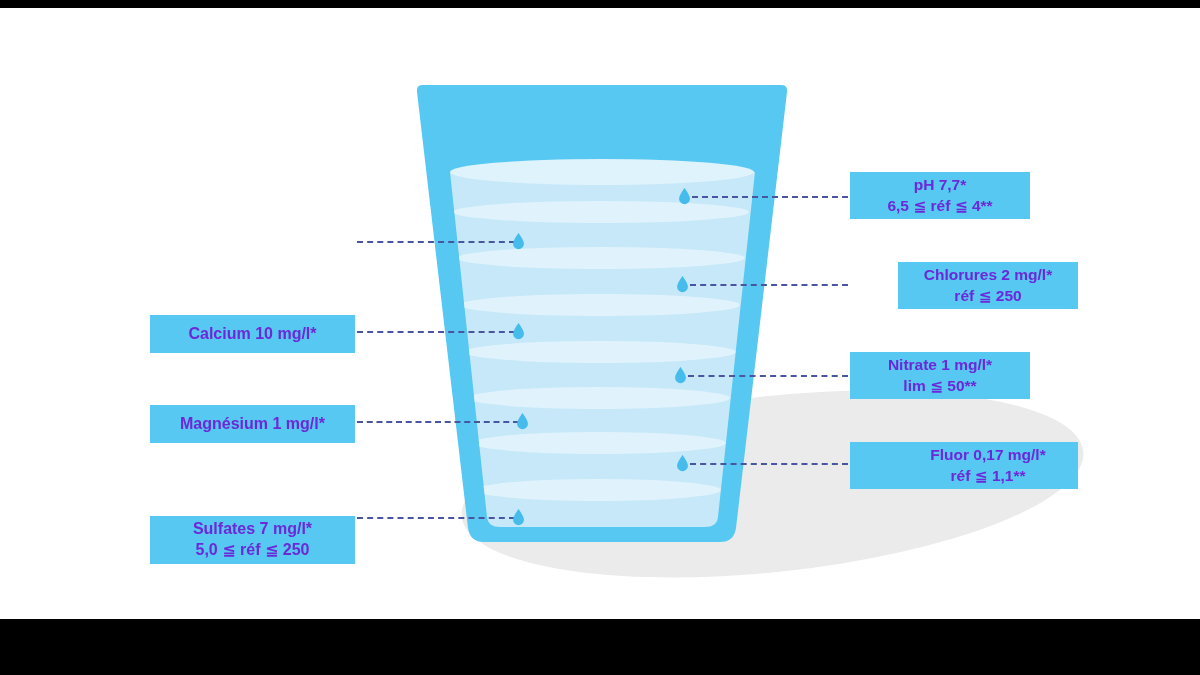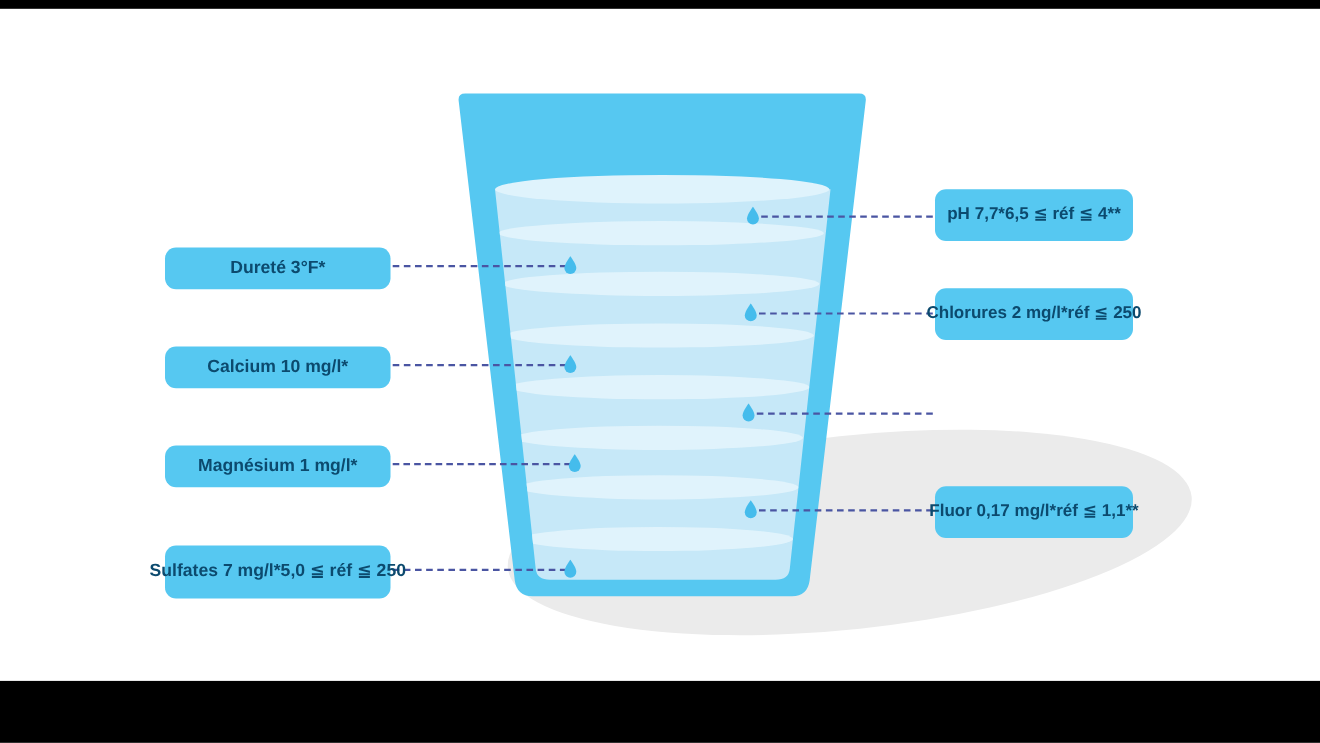--- a/index.html
+++ b/index.html
@@ -17,23 +17,23 @@
     background:#ebebeb;border-radius:50%;
     transform:rotate(-6deg);
   }
   .glass-svg{position:absolute;left:395px;top:55px;}
   .connector{
     position:absolute;height:0;border-top:2px dashed #4a55a2;
   }
   .droplet{position:absolute;width:13px;height:18px;}
   .droplet svg{display:block;width:13px;height:18px;}
   .label-box{
-    position:absolute;background:#56c8f1;border-radius:10px;
-    display:flex;flex-direction:row;align-items:center;justify-content:center;
-    color:#0c4a6e;font-weight:bold;text-align:center;
+    position:absolute;background:#56c8f1;border-radius:0;
+    display:flex;flex-direction:column;align-items:center;justify-content:center;
+    color:#6d28d9;font-weight:bold;text-align:center;
   }
   .label-box .label-line{line-height:1.3;font-size:16px;white-space:nowrap;}
   .label-left{left:150px;width:205px;}
   .label-right{left:850px;width:180px;}
   .label-right .label-line{font-size:15.5px;}
 </style>
 </head>
 <body>
 
 <div class="stage">
@@ -110,43 +110,43 @@
     <svg viewBox="0 0 24 32">
         <path d="M12 1 C12 1 2 14 2 21 a10 10 0 0 0 20 0 C22 14 12 1 12 1 Z" fill="#45bcec"></path>
       </svg>
   </span>
   <span class="droplet" style="left:676px;top:454px;">
     <svg viewBox="0 0 24 32">
         <path d="M12 1 C12 1 2 14 2 21 a10 10 0 0 0 20 0 C22 14 12 1 12 1 Z" fill="#45bcec"></path>
       </svg>
   </span>
 
-  <div class="label-box label-left" style="top:225px;height:38px;">
-    <div class="label-line">Dureté 3°F*</div>
-    <div class="label-line"></div>
-  </div>
   <div class="label-box label-left" style="top:315px;height:38px;">
     <div class="label-line">Calcium 10 mg/l*</div>
     <div class="label-line"></div>
   </div>
   <div class="label-box label-left" style="top:405px;height:38px;">
     <div class="label-line">Magnésium 1 mg/l*</div>
     <div class="label-line"></div>
   </div>
-  <div class="label-box label-left" style="top:496px;height:48px;">
+  <div class="label-box label-left" style="top:516px;height:48px;">
     <div class="label-line">Sulfates 7 mg/l*</div>
     <div class="label-line">5,0 ≦ réf ≦ 250</div>
   </div>
 
   <div class="label-box label-right" style="top:172px;height:47px;">
     <div class="label-line">pH 7,7*</div>
     <div class="label-line">6,5 ≦ réf ≦ 4**</div>
   </div>
-  <div class="label-box label-right" style="top:262px;height:47px;">
+  <div class="label-box label-right" style="top:262px;height:47px;margin-left:48px;">
     <div class="label-line">Chlorures 2 mg/l*</div>
     <div class="label-line">réf ≦ 250</div>
   </div>
-  <div class="label-box label-right" style="top:442px;height:47px;">
+  <div class="label-box label-right" style="top:352px;height:47px;">
+    <div class="label-line">Nitrate 1 mg/l*</div>
+    <div class="label-line">lim ≦ 50**</div>
+  </div>
+  <div class="label-box label-right" style="top:442px;height:47px;padding-left:48px;">
     <div class="label-line">Fluor 0,17 mg/l*</div>
     <div class="label-line">réf ≦ 1,1**</div>
   </div>
 
 </div>
 
 </body></html>

